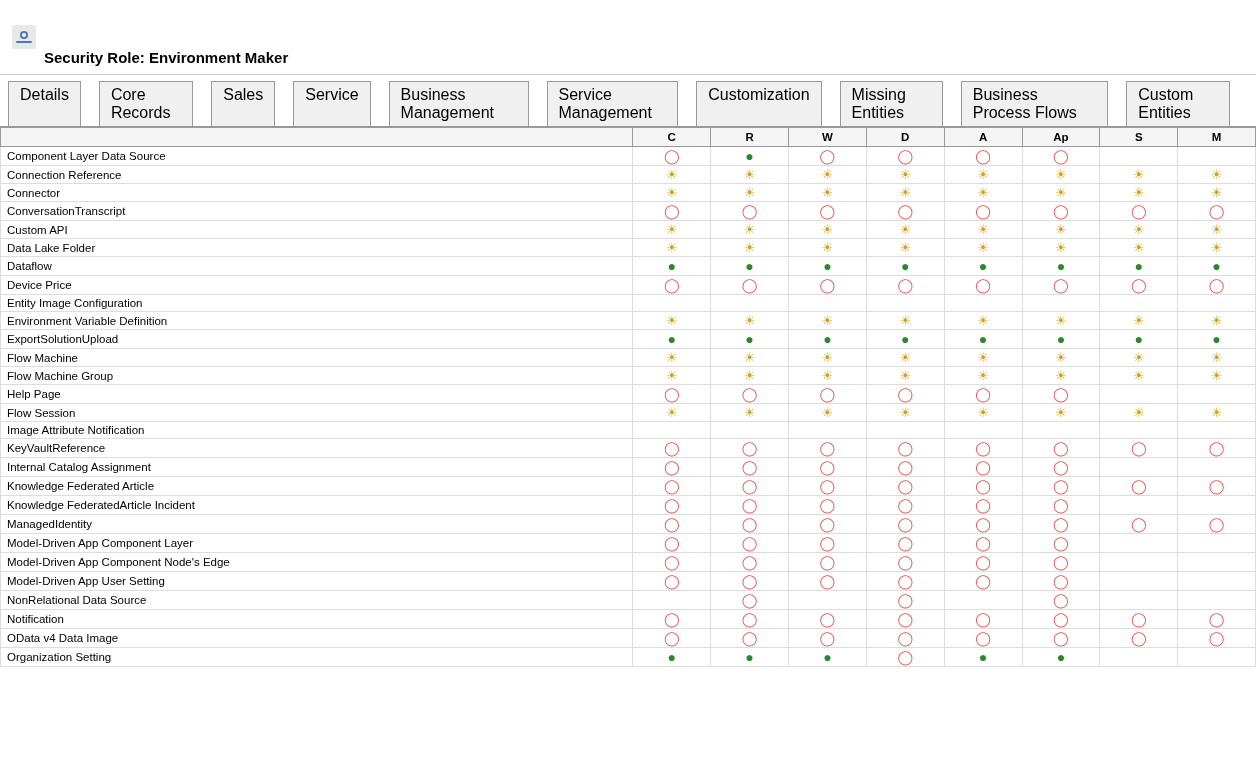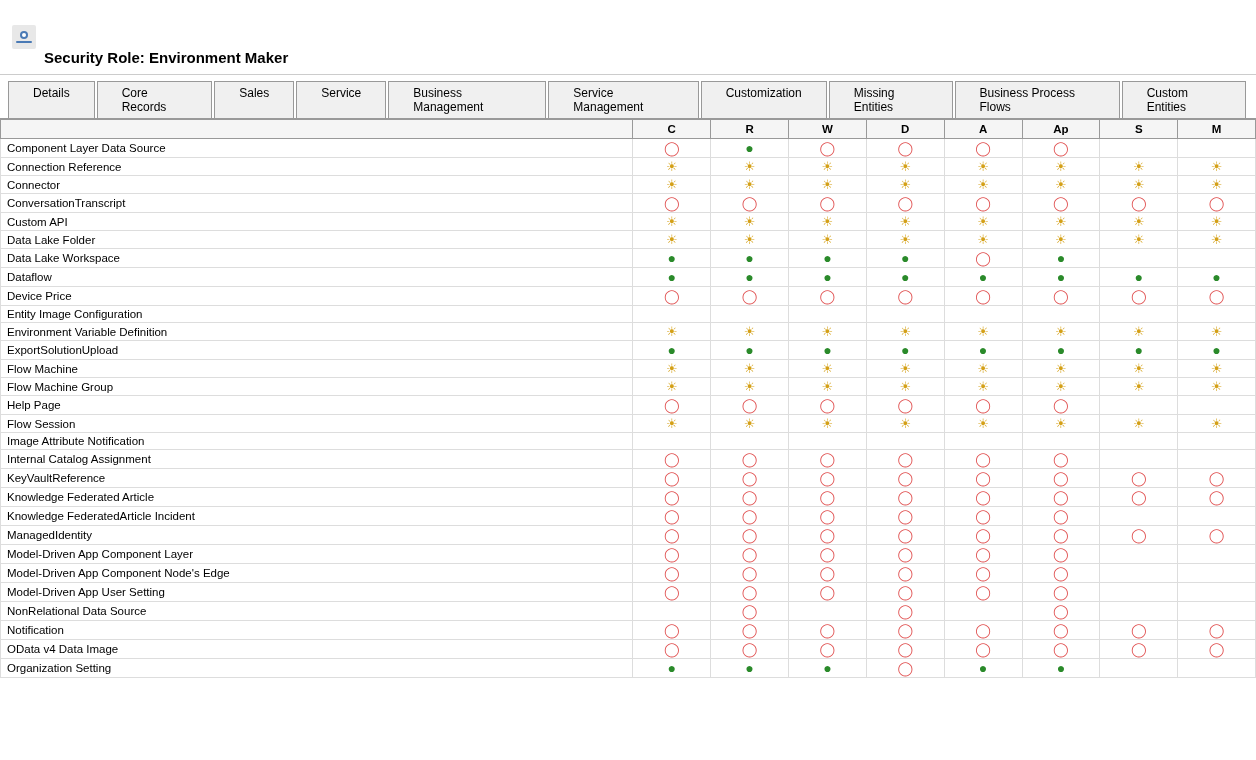--- a/index.html
+++ b/index.html
@@ -3,21 +3,21 @@
   <meta charset="utf-8">
   <style>
     * { box-sizing: border-box; margin: 0; padding: 0; }
     body { font-family: 'Segoe UI', Arial, sans-serif; font-size: 12px; background: #fff; color: #000; }
     
     .header { display: flex; align-items: center; padding: 8px 12px; border-bottom: 1px solid #ccc; }
     .header-icon { width: 24px; height: 24px; margin-right: 8px; }
     .header-title { font-size: 15px; font-weight: bold; margin-top: 41px; }
     
     .tabs { display: flex; border-bottom: 1px solid #999; padding: 0 8px; margin-top: 6px; }
-    .tab { padding: 4px 24px; border: 1px solid #999; border-bottom: none; margin-right: 2px; cursor: pointer; background: #f0f0f0; font-size: 12px; }
+    .tab { padding: 4px 11px; border: 1px solid #999; border-bottom: none; margin-right: 18px; cursor: pointer; background: #f0f0f0; font-size: 16px; }
     
     .table-container { overflow: auto; height: calc(100vh - 80px); }
     table { border-collapse: collapse; width: 100%; font-size: 11.5px; }
     thead th { border: 1px solid #999; padding: 3px 6px; background: #f5f5f5; font-weight: bold; text-align: center; white-space: nowrap; position: sticky; top: 0; z-index: 10; }
     thead th.name-col { text-align: left; min-width: 260px; }
     tbody tr { border-bottom: 1px solid #ddd; border-radius: 9px; }
     tbody td { border: 1px solid #ddd; padding: 2px 6px; white-space: nowrap; }
     tbody td.name-col { min-width: 260px; }
     td.icon-cell { text-align: center; min-width: 32px; padding: 2px 4px; }
     
@@ -129,31 +129,20 @@
           <td class="icon-cell"><span class="icon-yellow">☀</span></td>
           <td class="icon-cell"><span class="icon-yellow">☀</span></td>
           <td class="icon-cell"><span class="icon-yellow">☀</span></td>
           <td class="icon-cell"><span class="icon-yellow">☀</span></td>
           <td class="icon-cell"><span class="icon-yellow">☀</span></td>
           <td class="icon-cell"><span class="icon-yellow">☀</span></td>
           <td class="icon-cell"><span class="icon-yellow">☀</span></td>
           <td class="icon-cell"><span class="icon-yellow">☀</span></td>
         </tr>
         <tr>
-          <td class="name-col">Data Lake Workspace</td>
-          <td class="icon-cell"><span class="icon-full-green">●</span></td>
-          <td class="icon-cell"><span class="icon-full-green">●</span></td>
-          <td class="icon-cell"><span class="icon-full-green">●</span></td>
-          <td class="icon-cell"><span class="icon-full-green">●</span></td>
-          <td class="icon-cell"><span class="icon-empty-red">◯</span></td>
-          <td class="icon-cell"><span class="icon-full-green">●</span></td>
-          <td class="icon-cell"></td>
-          <td class="icon-cell"></td>
-        </tr>
-        <tr>
           <td class="name-col">Dataflow</td>
           <td class="icon-cell"><span class="icon-full-green">●</span></td>
           <td class="icon-cell"><span class="icon-full-green">●</span></td>
           <td class="icon-cell"><span class="icon-full-green">●</span></td>
           <td class="icon-cell"><span class="icon-full-green">●</span></td>
           <td class="icon-cell"><span class="icon-full-green">●</span></td>
           <td class="icon-cell"><span class="icon-full-green">●</span></td>
           <td class="icon-cell"><span class="icon-full-green">●</span></td>
           <td class="icon-cell"><span class="icon-full-green">●</span></td>
         </tr>
@@ -250,40 +239,40 @@
           <td class="icon-cell"></td>
           <td class="icon-cell"></td>
           <td class="icon-cell"></td>
           <td class="icon-cell"></td>
           <td class="icon-cell"></td>
           <td class="icon-cell"></td>
           <td class="icon-cell"></td>
           <td class="icon-cell"></td>
         </tr>
         <tr>
+          <td class="name-col">KeyVaultReference</td>
+          <td class="icon-cell"><span class="icon-empty-red">◯</span></td>
+          <td class="icon-cell"><span class="icon-empty-red">◯</span></td>
+          <td class="icon-cell"><span class="icon-empty-red">◯</span></td>
+          <td class="icon-cell"><span class="icon-empty-red">◯</span></td>
+          <td class="icon-cell"><span class="icon-empty-red">◯</span></td>
+          <td class="icon-cell"><span class="icon-empty-red">◯</span></td>
+          <td class="icon-cell"><span class="icon-empty-red">◯</span></td>
+          <td class="icon-cell"><span class="icon-empty-red">◯</span></td>
+        </tr>
+        <tr>
           <td class="name-col">Internal Catalog Assignment</td>
           <td class="icon-cell"><span class="icon-empty-red">◯</span></td>
           <td class="icon-cell"><span class="icon-empty-red">◯</span></td>
           <td class="icon-cell"><span class="icon-empty-red">◯</span></td>
           <td class="icon-cell"><span class="icon-empty-red">◯</span></td>
           <td class="icon-cell"><span class="icon-empty-red">◯</span></td>
           <td class="icon-cell"><span class="icon-empty-red">◯</span></td>
           <td class="icon-cell"></td>
           <td class="icon-cell"></td>
-        </tr>
-        <tr>
-          <td class="name-col">KeyVaultReference</td>
-          <td class="icon-cell"><span class="icon-empty-red">◯</span></td>
-          <td class="icon-cell"><span class="icon-empty-red">◯</span></td>
-          <td class="icon-cell"><span class="icon-empty-red">◯</span></td>
-          <td class="icon-cell"><span class="icon-empty-red">◯</span></td>
-          <td class="icon-cell"><span class="icon-empty-red">◯</span></td>
-          <td class="icon-cell"><span class="icon-empty-red">◯</span></td>
-          <td class="icon-cell"><span class="icon-empty-red">◯</span></td>
-          <td class="icon-cell"><span class="icon-empty-red">◯</span></td>
         </tr>
         <tr>
           <td class="name-col">Knowledge Federated Article</td>
           <td class="icon-cell"><span class="icon-empty-red">◯</span></td>
           <td class="icon-cell"><span class="icon-empty-red">◯</span></td>
           <td class="icon-cell"><span class="icon-empty-red">◯</span></td>
           <td class="icon-cell"><span class="icon-empty-red">◯</span></td>
           <td class="icon-cell"><span class="icon-empty-red">◯</span></td>
           <td class="icon-cell"><span class="icon-empty-red">◯</span></td>
           <td class="icon-cell"><span class="icon-empty-red">◯</span></td>

